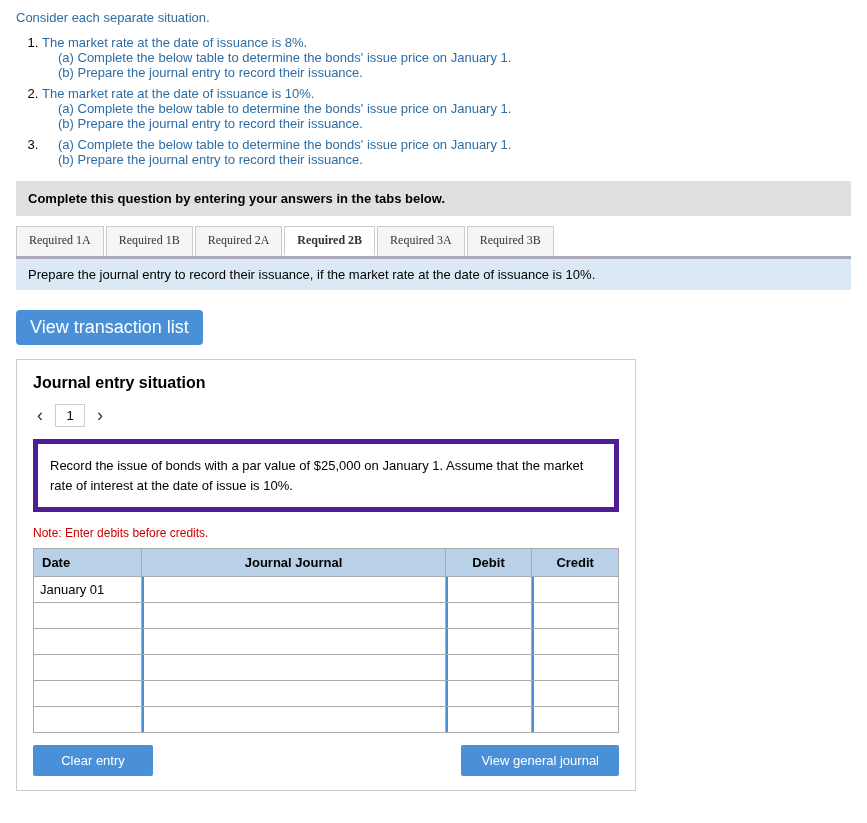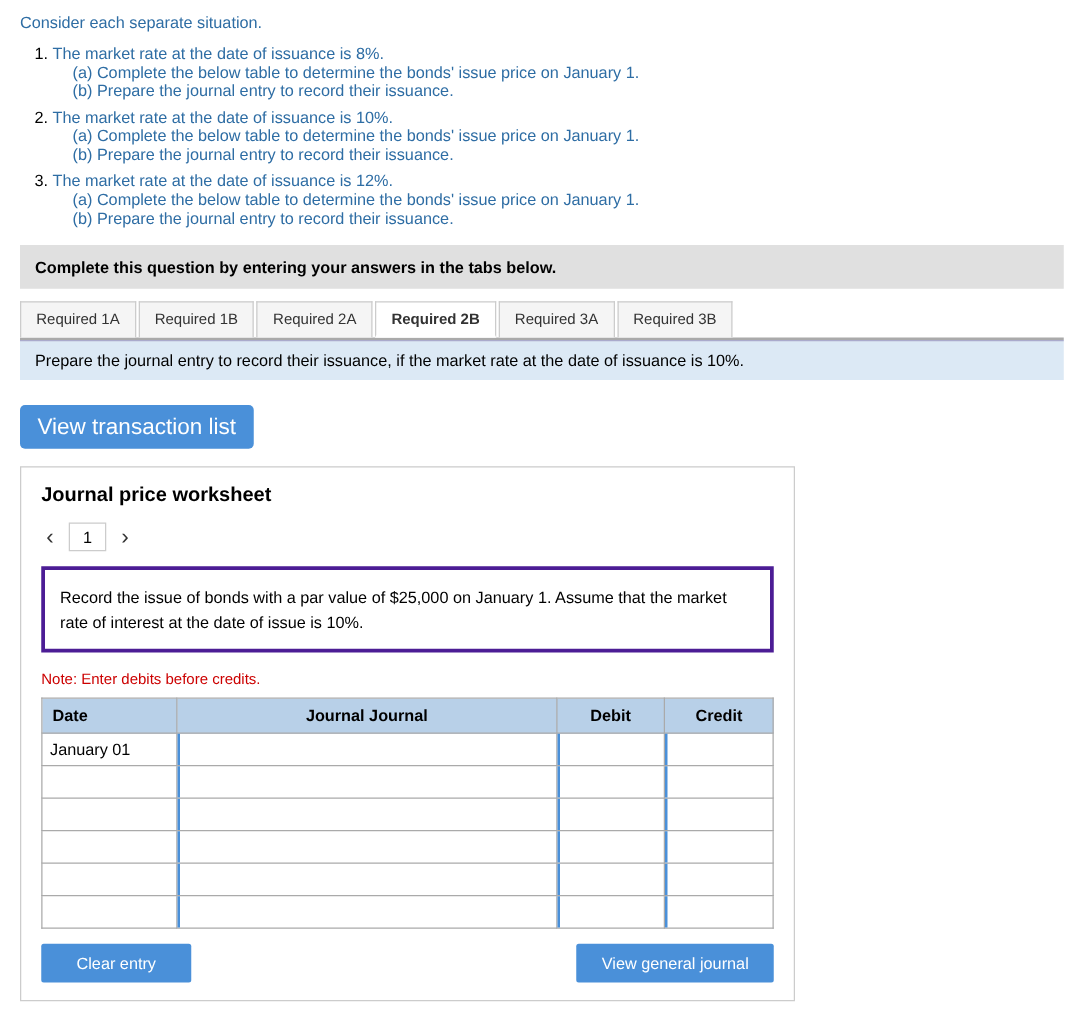--- a/index.html
+++ b/index.html
@@ -47,20 +47,21 @@
     }
     .tab {
       border: 1px solid #ccc;
       border-bottom: none;
       padding: 6px 12px;
       margin-right: 2px;
       cursor: pointer;
       font-size: 12px;
       background: #f5f5f5;
       color: #333;
+      font-family: Liberation Serif, serif;
     }
     .tab.active {
       background: #fff;
       border-bottom: 2px solid #fff;
       font-weight: bold;
     }
     .instruction-bar {
       background: #dce9f5;
       padding: 8px 12px;
       font-size: 13px;
@@ -103,21 +104,21 @@
       padding: 0 4px;
     }
     .page-box {
       border: 1px solid #ccc;
       padding: 3px 10px;
       font-size: 13px;
       min-width: 30px;
       text-align: center;
     }
     .record-desc {
-      border: 3px solid #4c1d95;
+      border: 5px solid #4c1d95;
       padding: 12px;
       font-size: 13px;
       margin-bottom: 14px;
       line-height: 1.5;
     }
     .note-text {
       color: #c00;
       font-size: 12px;
       margin-bottom: 8px;
     }
@@ -185,21 +186,20 @@
       <span class="blue">The market rate at the date of issuance is 8%.</span>
       <div class="sub">(a) Complete the below table to determine the bonds' issue price on January 1.</div>
       <div class="sub">(b) Prepare the journal entry to record their issuance.</div>
     </li>
     <li>
       <span class="blue">The market rate at the date of issuance is 10%.</span>
       <div class="sub">(a) Complete the below table to determine the bonds' issue price on January 1.</div>
       <div class="sub">(b) Prepare the journal entry to record their issuance.</div>
     </li>
     <li>
-      <span class="blue">The market rate at the date of issuance is 12%.</span>
       <div class="sub">(a) Complete the below table to determine the bonds' issue price on January 1.</div>
       <div class="sub">(b) Prepare the journal entry to record their issuance.</div>
     </li>
   </ol>
 </div>
 
 <div class="question-header">Complete this question by entering your answers in the tabs below.</div>
 
 <div class="tabs-row" id="tabs-container">
     <div class="tab">Required 1A</div>
@@ -210,21 +210,21 @@
     <div class="tab">Required 3B</div>
   </div>
 
 <div class="instruction-bar">Prepare the journal entry to record their issuance, if the market rate at the date of issuance is 10%.</div>
 
 <div style="margin:10px 0 4px 0;">
   <button class="view-transaction-btn">View transaction list</button>
 </div>
 
 <div class="worksheet-container">
-  <div class="worksheet-title">Journal price worksheet</div>
+  <div class="worksheet-title">Journal entry situation</div>
 
   <div class="nav-row">
     <button class="nav-btn">‹</button>
     <div class="page-box">1</div>
     <button class="nav-btn">›</button>
   </div>
 
   <div class="record-desc">Record the issue of bonds with a par value of $25,000 on January 1. Assume that the market rate of interest at the date of issue is 10%.</div>
 
   <div class="note-text">Note: Enter debits before credits.</div>

